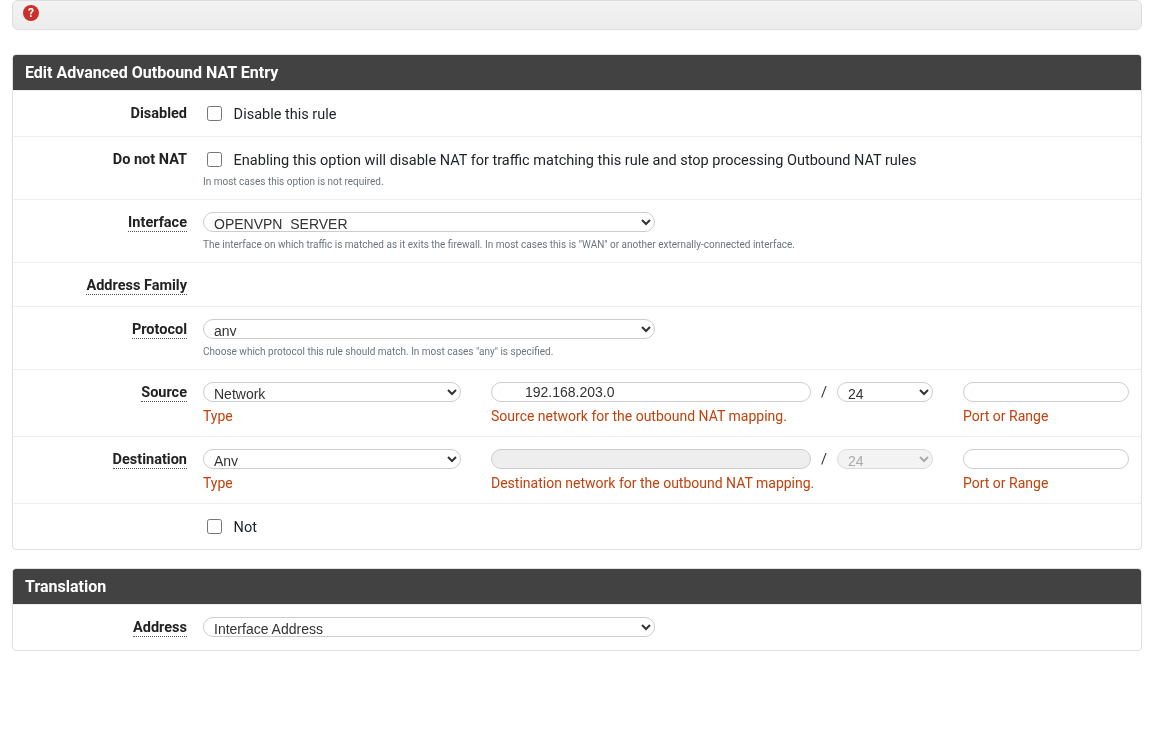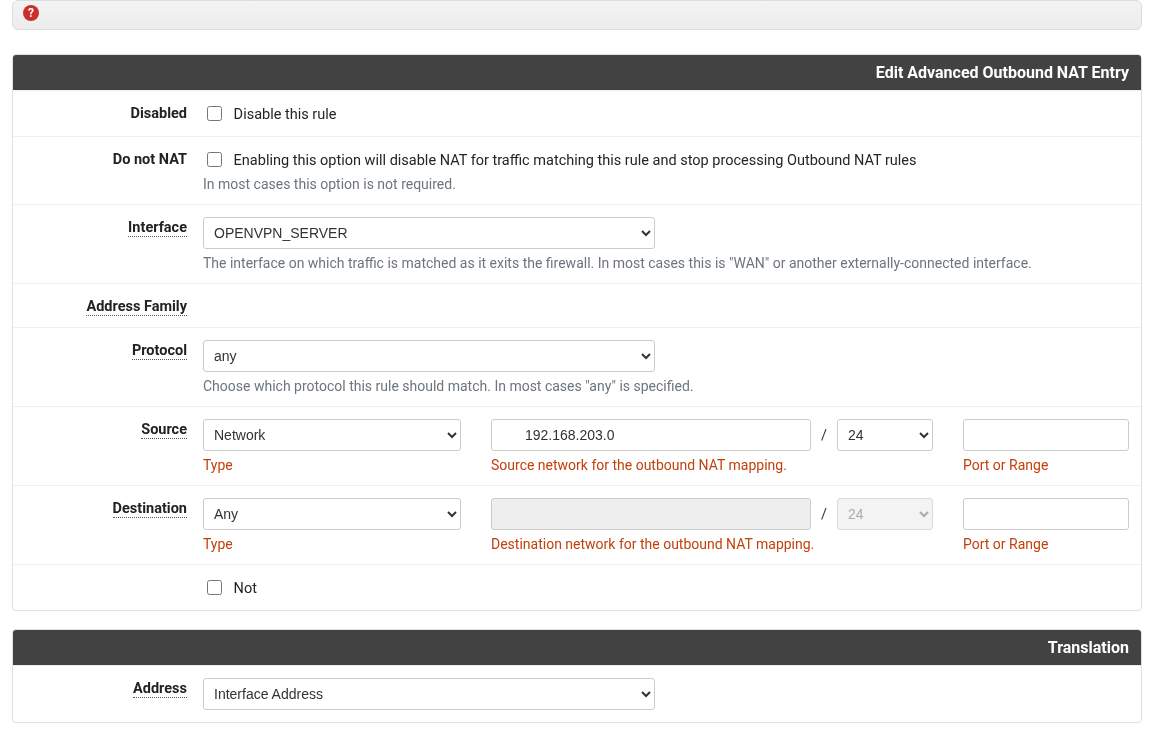--- a/index.html
+++ b/index.html
@@ -35,43 +35,42 @@
     border-radius: 4px;
     margin-bottom: 18px;
     overflow: hidden;
   }
   .panel-heading {
     background: #424242;
     color: #fff;
     font-weight: 700;
     padding: 8px 12px;
     font-size: 16px;
-    text-align: right;
   }
   .form-row {
     display: flex;
     border-top: 1px solid #eee;
     padding: 12px 12px 12px 0;
   }
   .form-row:first-of-type { border-top: none; }
   .lbl-col {
     width: 190px;
     text-align: right;
     padding-right: 16px;
     padding-top: 2px;
     font-weight: 700;
     color: #222;
   }
   .lbl-col.underline span { border-bottom: 1px dotted #555; cursor: help; }
   .ctl-col { flex: 1; }
-  .help-text { color: #6c757d; font-size: 14px; margin-top: 6px; }
+  .help-text { color: #6c757d; font-size: 10px; margin-top: 6px; }
   select, input[type=text] {
-    height: 32px;
+    height: 20px;
     border: 1px solid #ccc;
-    border-radius: 3px;
+    border-radius: 10px;
     padding: 2px 6px;
     font-size: 14px;
     background: #fff;
     color: #333;
   }
   select:disabled, input:disabled { background: #eee; color:#888; }
   .wide { width: 452px; }
   .inline-gap { display:flex; gap:30px; align-items:flex-start; }
   .net-block { display:flex; flex-direction:column; }
   .net-row { display:flex; align-items:center; }

